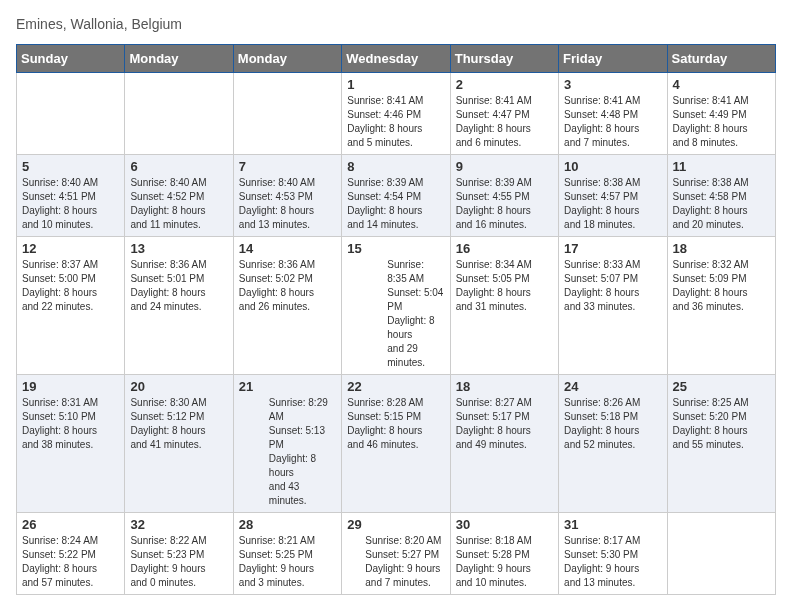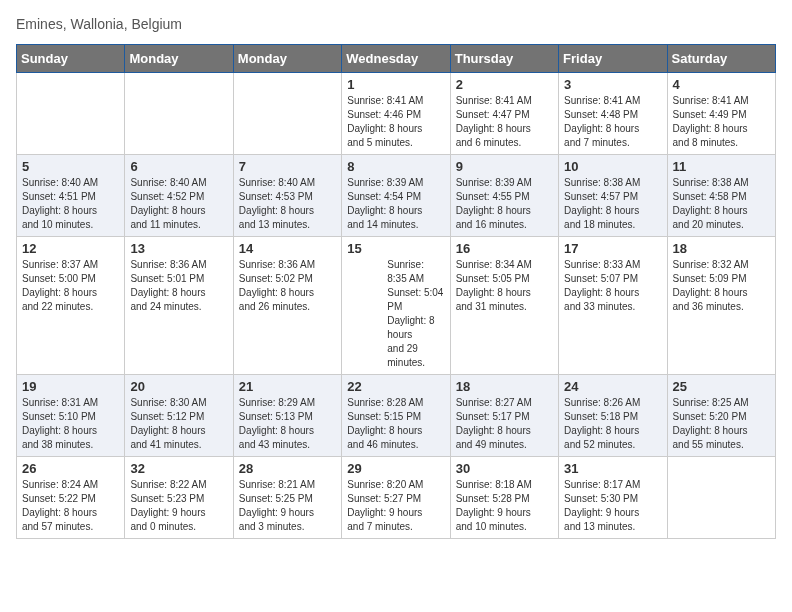--- a/index.html
+++ b/index.html
@@ -263,21 +263,21 @@
         </td>
         <td>
           <span class="day-number">20</span>
           <div class="day-info" style="white-space: pre-line;">Sunrise: 8:30 AM
 Sunset: 5:12 PM
 Daylight: 8 hours
 and 41 minutes.</div>
         </td>
         <td>
           <span class="day-number">21</span>
-          <div class="day-info" style="white-space: pre-line;">Sunrise: 8:29 AM
+          <div class="day-info" style="white-space: pre-line; margin-left: 30px;">Sunrise: 8:29 AM
 Sunset: 5:13 PM
 Daylight: 8 hours
 and 43 minutes.</div>
         </td>
         <td>
           <span class="day-number">22</span>
           <div class="day-info" style="white-space: pre-line;">Sunrise: 8:28 AM
 Sunset: 5:15 PM
 Daylight: 8 hours
 and 46 minutes.</div>
@@ -321,21 +321,21 @@
         </td>
         <td>
           <span class="day-number">28</span>
           <div class="day-info" style="white-space: pre-line;">Sunrise: 8:21 AM
 Sunset: 5:25 PM
 Daylight: 9 hours
 and 3 minutes.</div>
         </td>
         <td>
           <span class="day-number">29</span>
-          <div class="day-info" style="white-space: pre-line;">Sunrise: 8:20 AM
+          <div class="day-info" style="white-space: pre-line; margin-left: 18px;">Sunrise: 8:20 AM
 Sunset: 5:27 PM
 Daylight: 9 hours
 and 7 minutes.</div>
         </td>
         <td>
           <span class="day-number">30</span>
           <div class="day-info" style="white-space: pre-line;">Sunrise: 8:18 AM
 Sunset: 5:28 PM
 Daylight: 9 hours
 and 10 minutes.</div>

